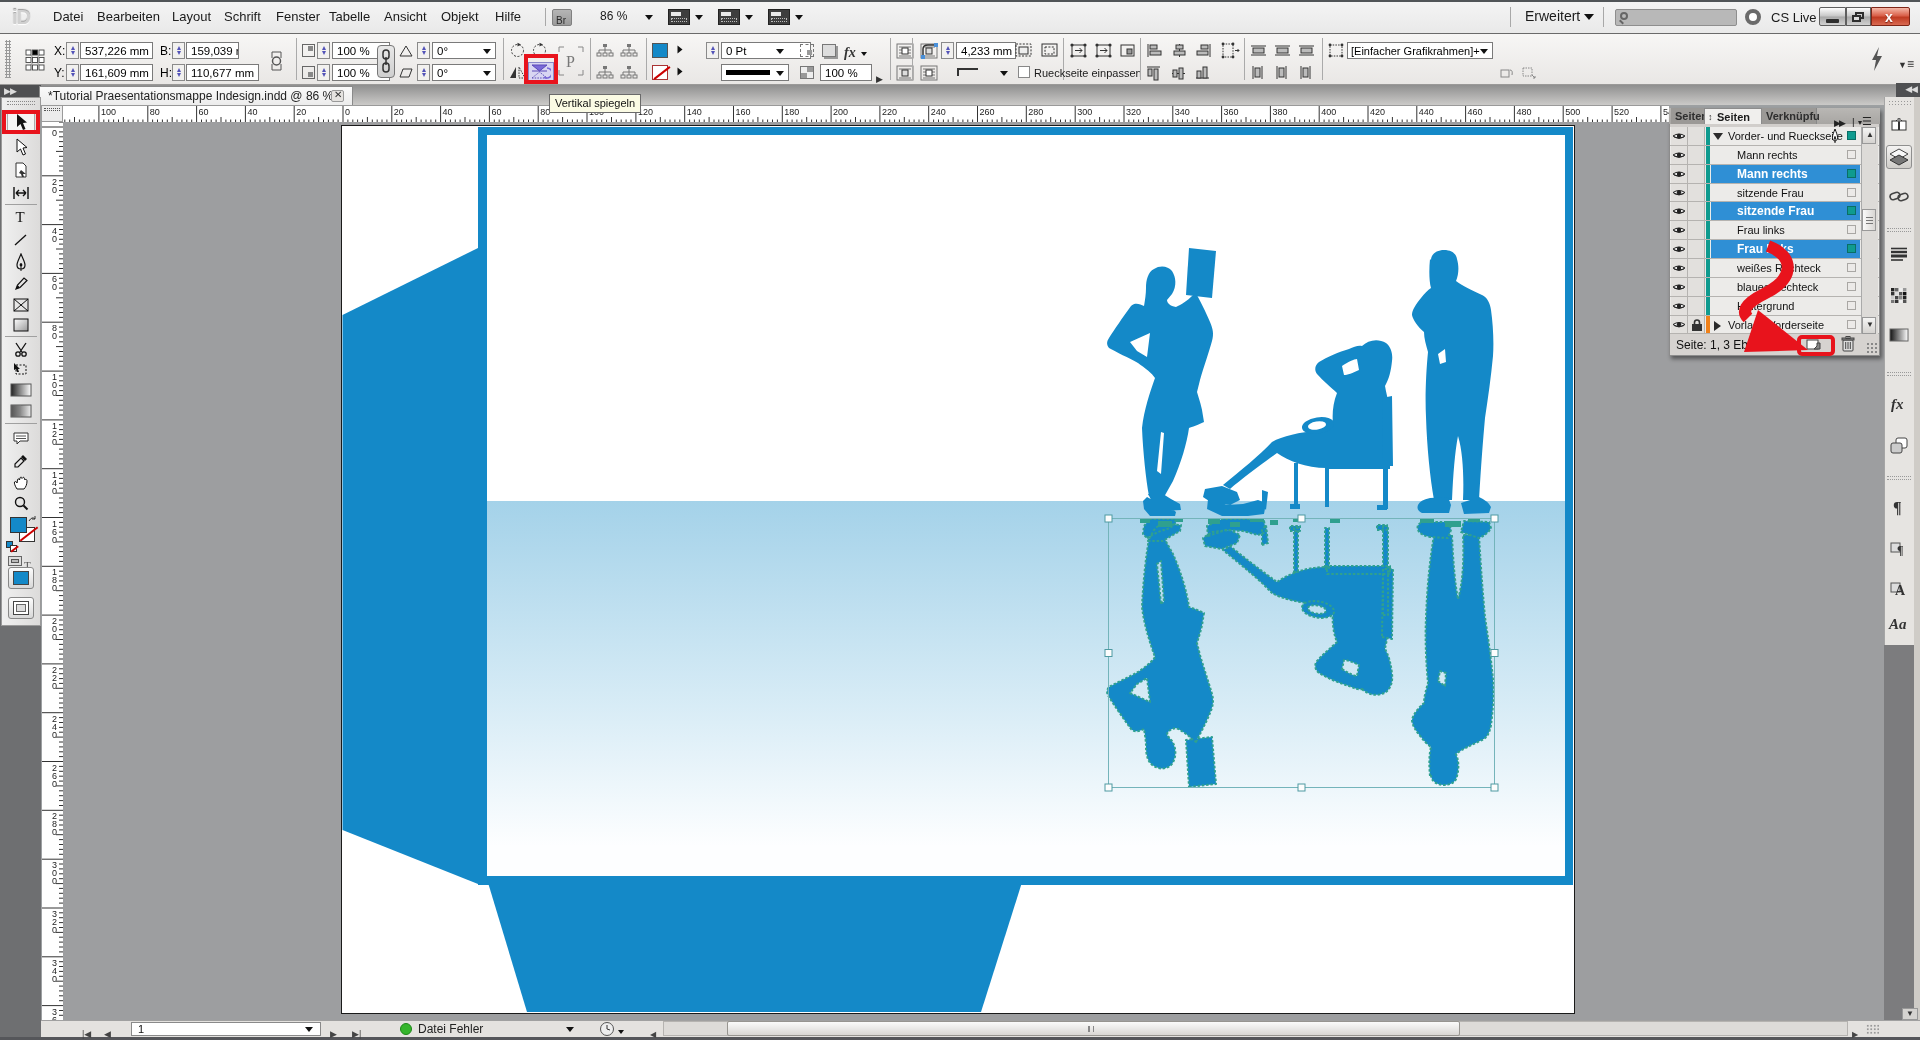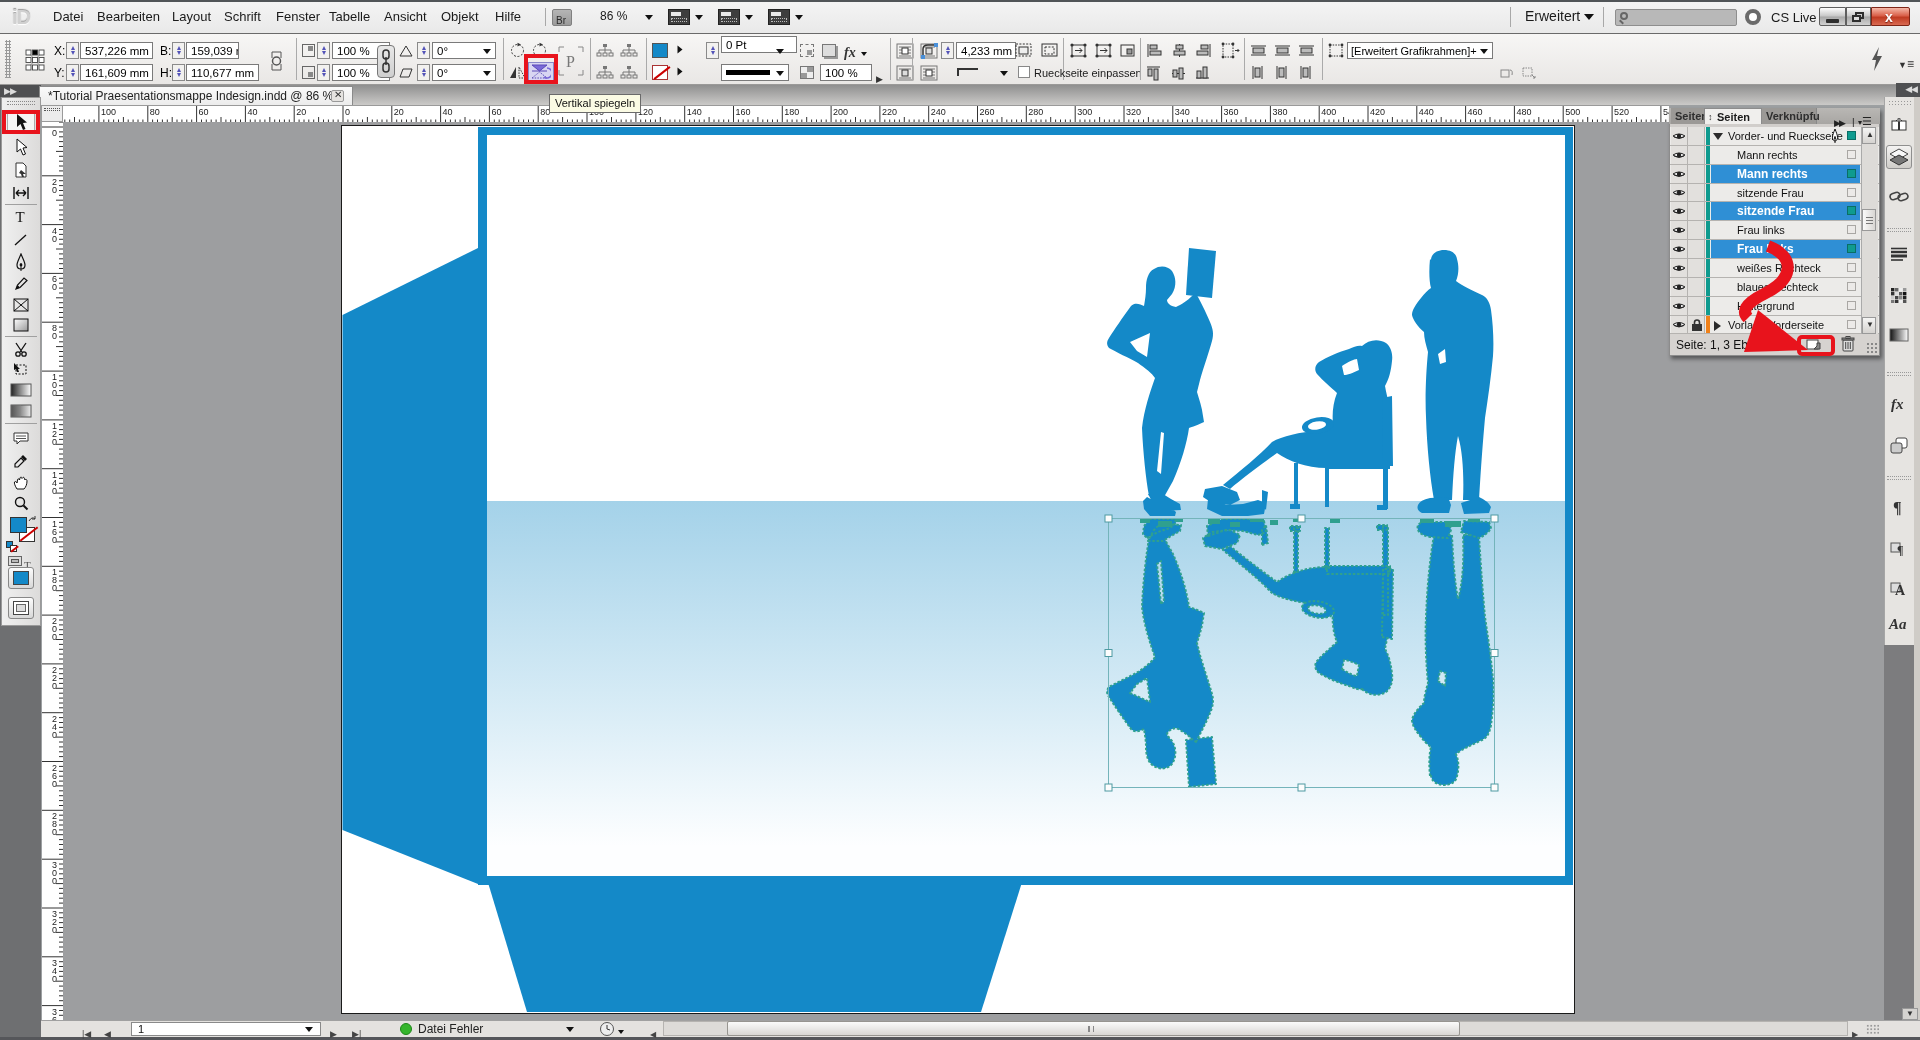--- a/index.html
+++ b/index.html
@@ -216,21 +216,21 @@
     </svg>
   </div>
 <div style="position:absolute;left:646px;top:38px;width:1px;height:42px;background:#aaa"></div>
 <div style="position:absolute;left:652px;top:43px;width:16px;height:15px;background:#1489c8;border:1px solid #555"></div>
 <div class="dd" style="left:676px;top:47px;transform:rotate(-90deg)"></div>
 <div style="position:absolute;left:652px;top:65px;width:16px;height:15px;background:#fff;border:1px solid #a33">
     <div style="position:absolute;left:-1px;top:6px;width:20px;height:2px;background:#c00;transform:rotate(-38deg)"></div>
   </div>
 <div class="dd" style="left:676px;top:69px;transform:rotate(-90deg)"></div>
 <div class="spin" style="left:706px;top:42px"></div>
-<div class="fld" style="position:absolute;left:721px;top:36px;width:76px;height:17px">0 Pt</div>
+<div class="fld" style="position:absolute;left:721px;top:42px;width:90px;height:17px">0 Pt</div>
 <div class="dd" style="left:776px;top:49px"></div>
 <div class="fld" style="position:absolute;left:721px;top:64px;width:68px;height:17px">
     <div style="width:44px;height:5px;background:#000"></div>
   </div>
 <div class="dd" style="left:776px;top:71px"></div>
 <div style="position:absolute;left:800px;top:44px;width:14px;height:13px;border:1px dashed #777">
     <div style="position:absolute;right:1px;bottom:1px;width:5px;height:5px;background:#999"></div>
   </div>
 <div style="position:absolute;left:822px;top:44px;width:14px;height:13px;background:#ddd;border:1px solid #777;box-shadow:2px 2px 0 #999"></div>
 <div style="position:absolute;left:844px;top:43px;white-space:nowrap;color:#333"><i style="font-family:'Liberation Serif';font-weight:bold;font-size:14px">fx</i></div>
@@ -431,21 +431,21 @@
 <div style="position:absolute;left:1322px;top:38px;width:1px;height:42px;background:#aaa"></div>
 <div style="position:absolute;left:1328px;top:43px;width:18px;height:16px;">
     <svg width="18" height="16">
       <rect x="2" y="2" width="12" height="11" fill="none" stroke="#333" stroke-dasharray="1.5 1.2"></rect>
       <circle cx="2" cy="2" r="1.4" fill="#333"></circle>
       <circle cx="14" cy="2" r="1.4" fill="#333"></circle>
       <circle cx="2" cy="13" r="1.4" fill="#333"></circle>
       <circle cx="14" cy="13" r="1.4" fill="#333"></circle>
     </svg>
   </div>
-<div class="fld" style="position:absolute;left:1347px;top:42px;width:146px;height:17px;font-size:11px;padding-left:3px">[Erweitert Grafikrahmen]+</div>
+<div class="fld" style="position:absolute;left:1347px;top:42px;width:146px;height:17px;font-size:11px;padding-left:3px">[Einfacher Grafikrahmen]+</div>
 <div class="dd" style="left:1480px;top:49px"></div>
 <div style="position:absolute;left:1500px;top:67px;width:14px;height:12px;">
     <svg width="14" height="12">
       <rect x="1" y="3" width="8" height="7" fill="none" stroke="#888"></rect>
       <path d="M10 3 Q13 3 12 8" fill="none" stroke="#888"></path>
     </svg>
   </div>
 <div style="position:absolute;left:1522px;top:67px;width:14px;height:12px;">
     <svg width="14" height="12">
       <rect x="1" y="1" width="9" height="8" fill="none" stroke="#888" stroke-dasharray="1.5 1"></rect>

